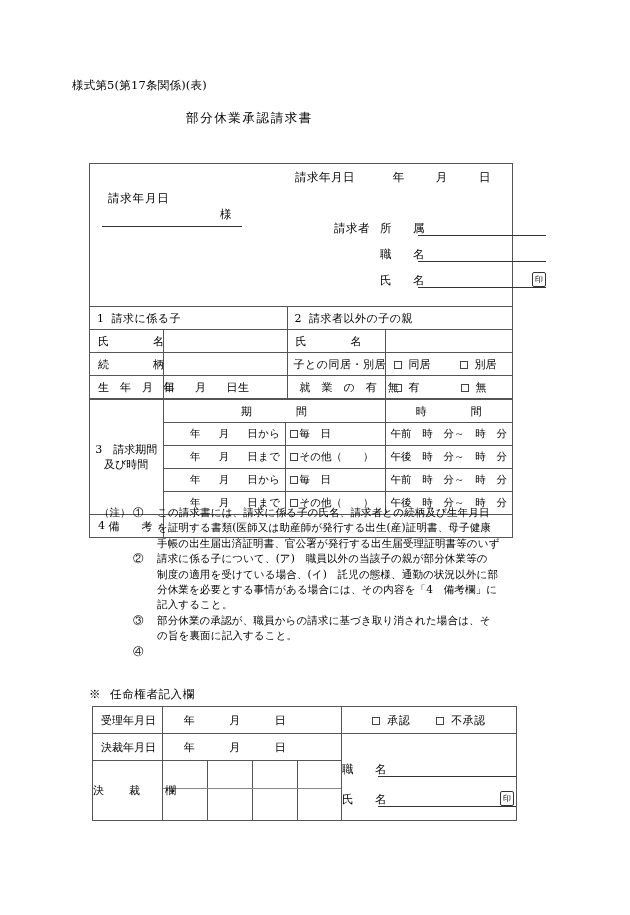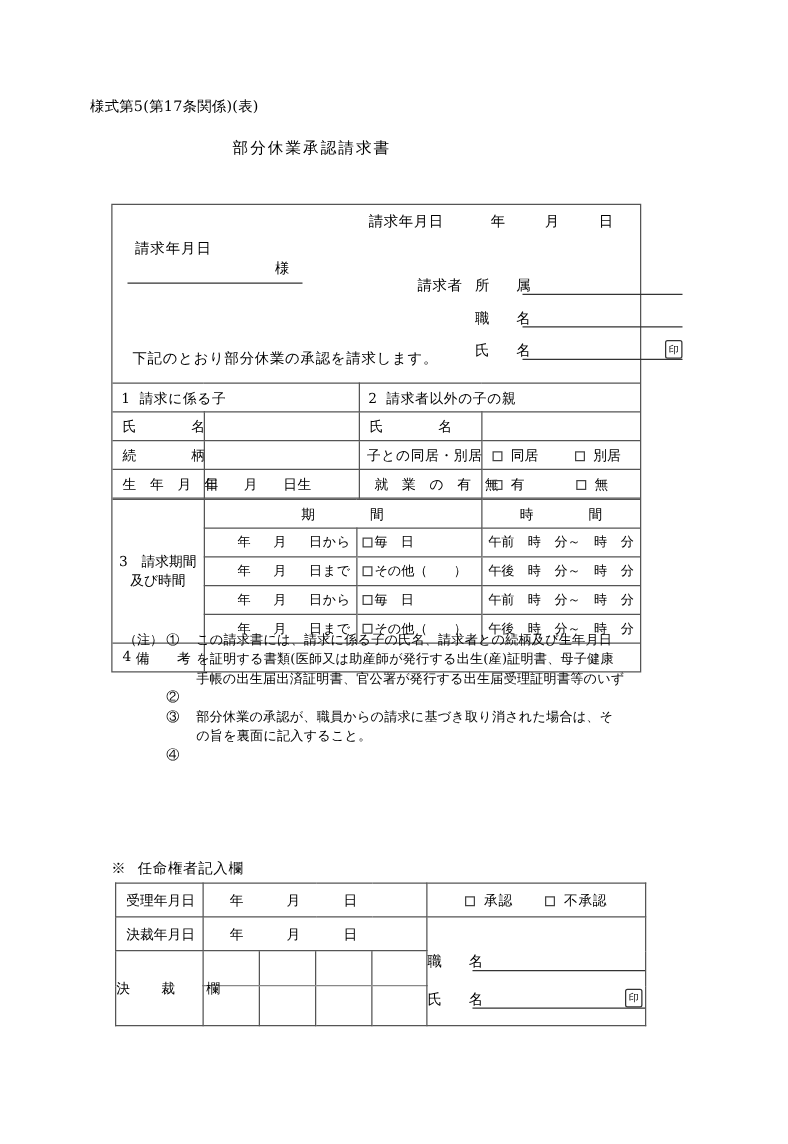--- a/index.html
+++ b/index.html
@@ -393,21 +393,20 @@
         </div>
         <div class="req-row">
           <span class="who"></span>
           <span class="field-lbl">氏　名</span>
           <span class="uline">
             <span class="seal">印</span>
           </span>
         </div>
       </div>
 
-      <div class="stmt">下記のとおり部分休業の承認を請求します。</div>
     </div>
 
     <table class="grid">
       <colgroup>
         <col style="width:73px">
         <col style="width:124px">
         <col style="width:98px">
         <col style="width:127px">
       </colgroup>
       <tbody>
@@ -614,20 +613,26 @@
       <div class="note-body">
         <div style="text-indent:0">この請求書には、請求に係る子の氏名、請求者との続柄及び生年月日</div>
         <div style="text-indent:0">を証明する書類(医師又は助産師が発行する出生(産)証明書、母子健康</div>
         <div style="text-indent:0">手帳の出生届出済証明書、官公署が発行する出生届受理証明書等のいず</div>
       </div>
     </div>
 
     <div class="note-row">
       <div class="note-kanji"></div>
       <div class="note-mark">②</div>
+      <div class="note-body">
+        <div style="text-indent:0">請求に係る子について、(ア)　職員以外の当該子の親が部分休業等の</div>
+        <div style="text-indent:0">制度の適用を受けている場合、(イ)　託児の態様、通勤の状況以外に部</div>
+        <div style="text-indent:0">分休業を必要とする事情がある場合には、その内容を「4　備考欄」に</div>
+        <div style="text-indent:0">記入すること。</div>
+      </div>
     </div>
 
     <div class="note-row">
       <div class="note-kanji"></div>
       <div class="note-mark">③</div>
       <div class="note-body">
         <div style="text-indent:0">部分休業の承認が、職員からの請求に基づき取り消された場合は、そ</div>
         <div style="text-indent:0">の旨を裏面に記入すること。</div>
       </div>
     </div>

